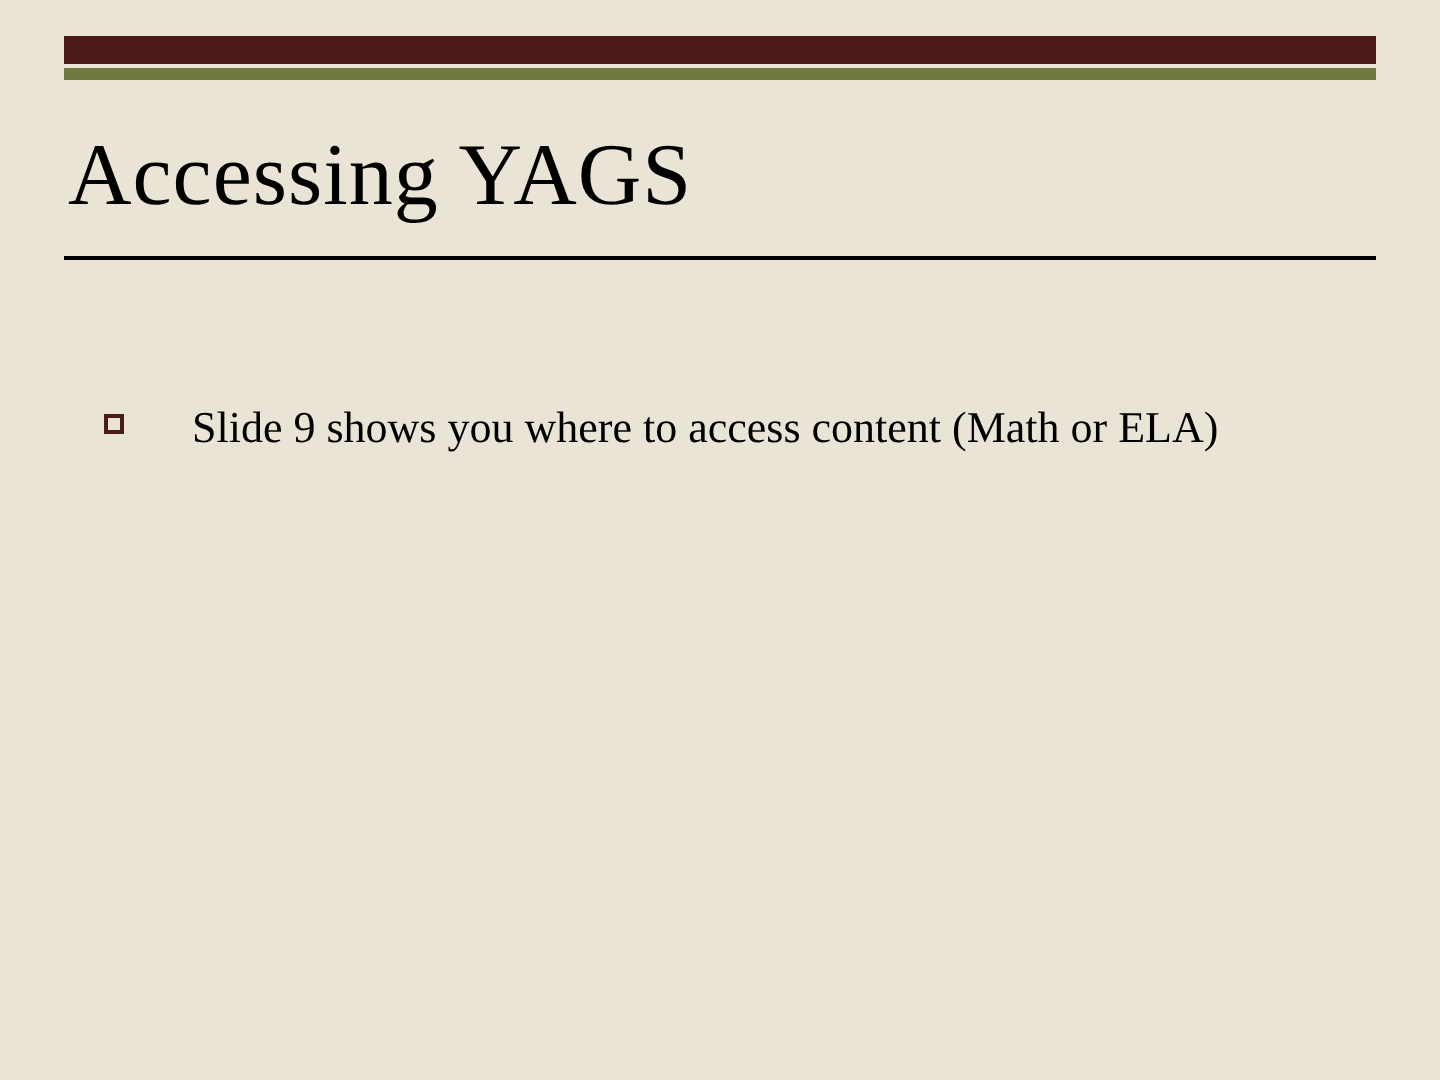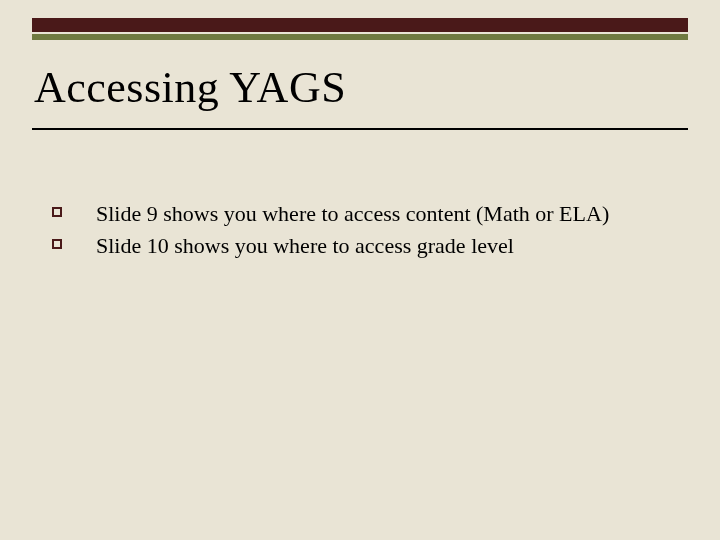--- a/index.html
+++ b/index.html
@@ -94,21 +94,15 @@
   <div class="title">Accessing YAGS</div>
   <div class="title-rule"></div>
 
   <div class="content">
     <div class="bullet-row">
       <span class="bullet-marker">
           <span class="sq"></span>
         </span>
       <span class="bullet-text">Slide 9 shows you where to access content (Math or ELA)</span>
     </div>
-    <div class="bullet-row">
-      <span class="bullet-marker">
-          <span class="sq"></span>
-        </span>
-      <span class="bullet-text">Slide 10 shows you where to access grade level</span>
-    </div>
   </div>
 
 </div>
 
 </body></html>

